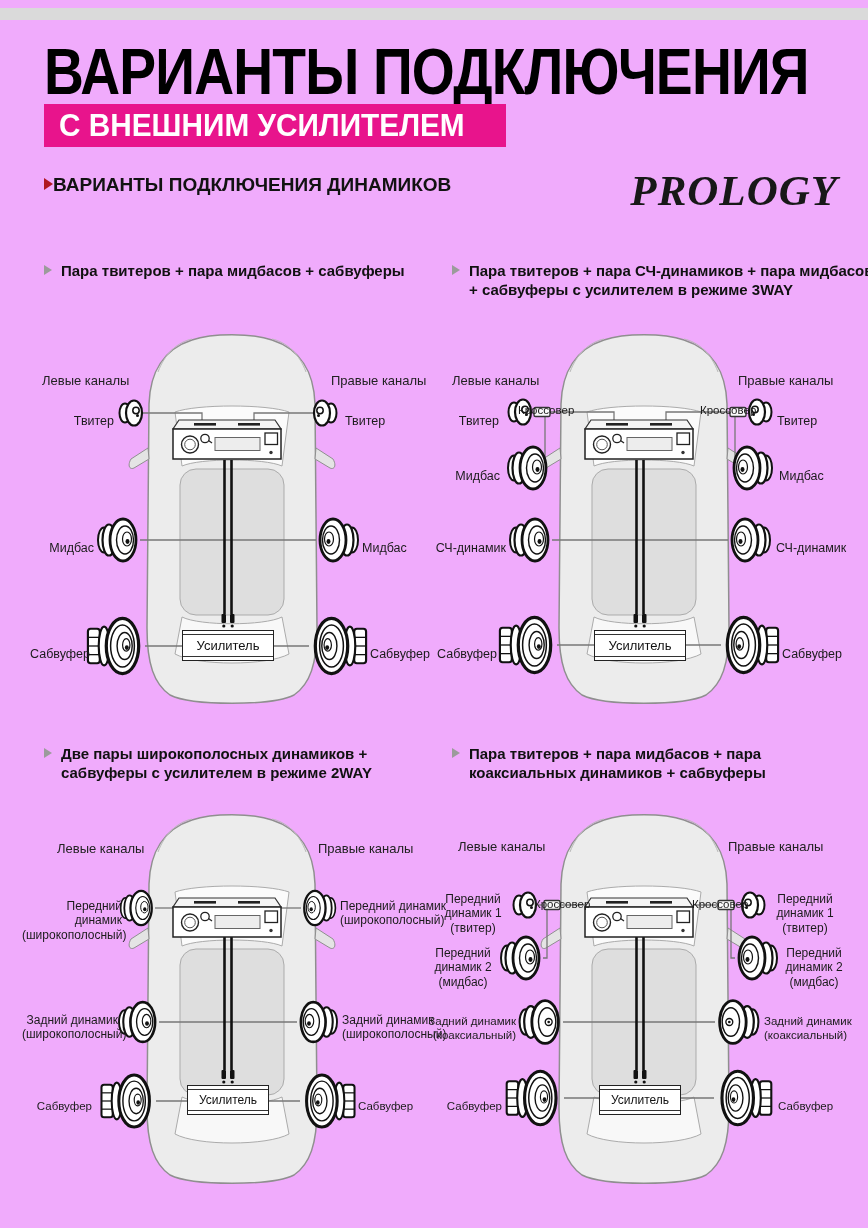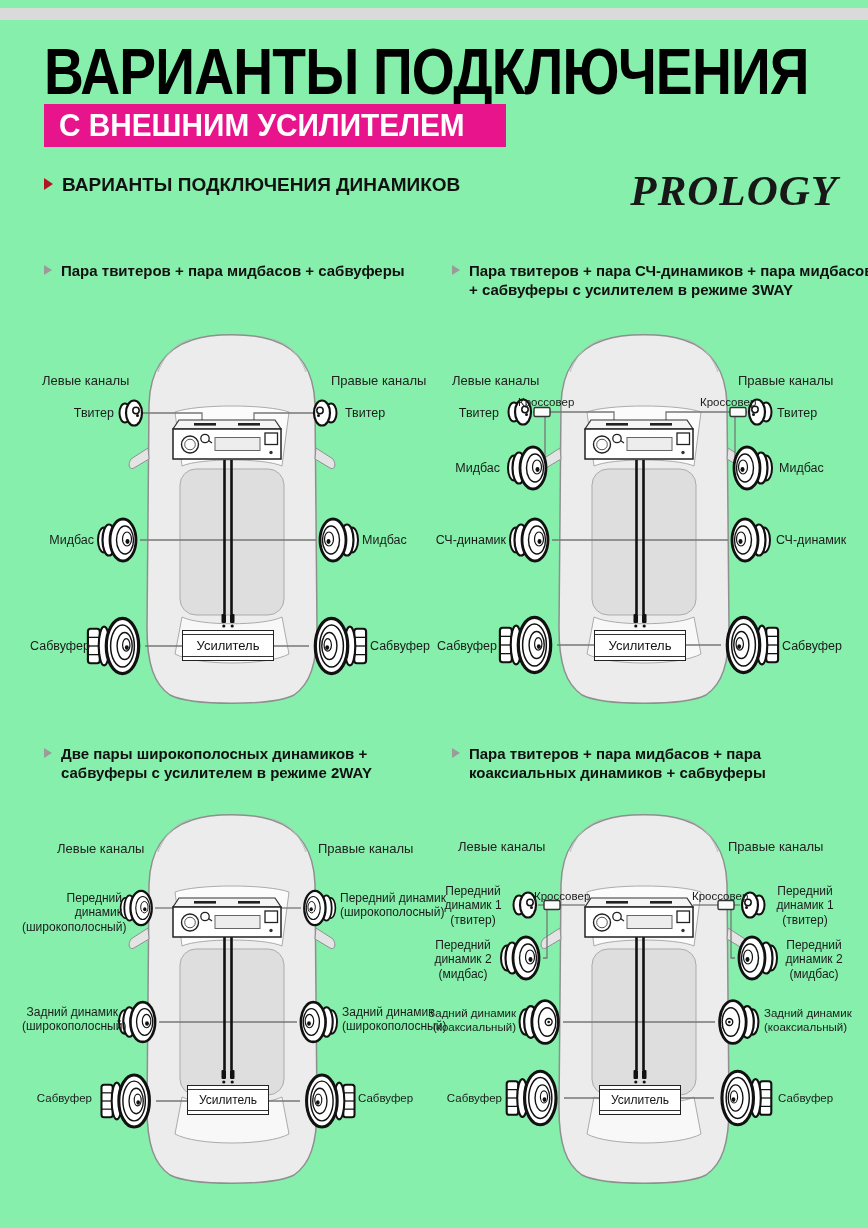--- a/index.html
+++ b/index.html
@@ -1,49 +1,49 @@
 <!DOCTYPE html>
 <html><head>
 <meta charset="utf-8">
 <style>
   html,body { margin:0; padding:0; background:#fff; }
   #page {
-    position:relative; width:868px; height:1228px; background:#86efac;
+    position:relative; width:868px; height:1228px; background:#f0abfc;
     font-family:"Liberation Sans", sans-serif; overflow:hidden; color:#1b1b1b;
   }
   .topbar { position:absolute; left:0; top:8px; width:868px; height:12px; background:#dadada; }
   .title {
     position:absolute; left:44px; top:34px; font-size:65px; font-weight:bold; color:#000;
     letter-spacing:-1px; white-space:nowrap; transform:scaleX(.85); transform-origin:left top;
   }
   .banner {
     position:absolute; left:44px; top:104px; width:462px; height:43px; background:#E8148C;
     color:#fff; box-sizing:border-box; padding-left:15px; overflow:hidden;
   }
   .banner span {
     display:inline-block; font-size:32px; font-weight:bold; line-height:43px;
     transform:scaleX(.93); transform-origin:left center; white-space:nowrap;
   }
-  .heading { position:absolute; left:44px; top:174px; display:flex; gap:9px; }
+  .heading { position:absolute; left:44px; top:174px; display:flex; }
   .tri-red { width:0; height:0; border-left:9px solid #B01722; border-top:6px solid transparent;
     border-bottom:6px solid transparent; margin-top:4px; flex:none; }
   .heading .txt { font-weight:bold; font-size:19px; line-height:22px; color:#121212; }
   .heading .txt span { display:block; white-space:nowrap; }
   .logo {
     position:absolute; right:30px; top:166px; font-family:"Liberation Serif", serif;
     font-style:italic; font-weight:bold; font-size:43px; color:#181818; letter-spacing:1px;
   }
   .cap { position:absolute; display:flex; gap:9px; }
   .tri-gray { width:0; height:0; border-left:8px solid #9b9b9b; border-top:5px solid transparent;
     border-bottom:5px solid transparent; margin-top:4px; flex:none; }
   .cap .txt { font-weight:bold; font-size:15px; line-height:19px; color:#111; }
   .cap .txt span { display:block; white-space:nowrap; }
   .dgm { position:absolute; }
   .ch { position:absolute; font-size:13px; color:#222; white-space:nowrap; }
-  .lbl { position:absolute; font-size:12.5px; color:#1b1b1b; white-space:nowrap; }
+  .lbl { position:absolute; font-size:12.5px; color:#1b1b1b; white-space:nowrap;margin-top:8px; }
   .lbl.r { text-align:right; }
   .lbl.c { text-align:center; }
   .lbl.sm { font-size:11.5px; }
   .lbl.ml { white-space:normal; line-height:1.2; font-size:12px; }
   .lbl.ml span { display:block; }
   .amp {
     position:absolute; height:31px; background:#fff; border:1.5px solid #222; box-sizing:border-box;
     display:flex; align-items:center; justify-content:center; font-size:13px; color:#111; z-index:3;
   }
   .amp::before { content:""; position:absolute; left:0; right:0; top:3px; border-top:1px solid #333; }

